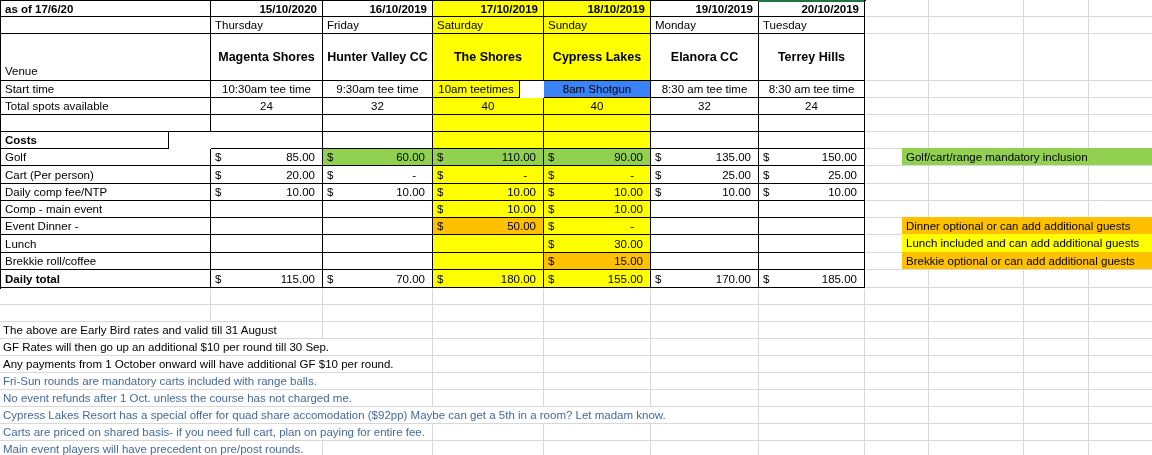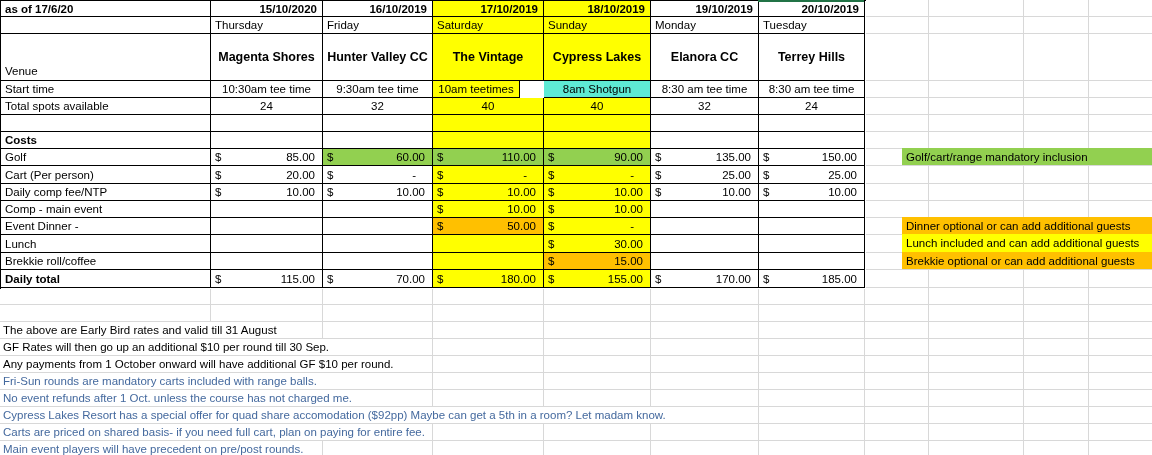--- a/index.html
+++ b/index.html
@@ -67,46 +67,46 @@
       <div class="gh" style="top: 423px; background: rgb(216, 216, 216);"></div>
       <div class="gh" style="top: 440px; background: rgb(216, 216, 216);"></div>
     </div>
   <div id="table">
       <div class="cell b l" style="left: 0px; top: 0px; width: 210px; height: 16px;">as of 17/6/20</div>
       <div class="cell" style="left: 0px; top: 16px; width: 210px; height: 17px;"></div>
       <div class="cell l bottom" style="left: 0px; top: 33px; width: 210px; height: 47px;">Venue</div>
       <div class="cell l" style="left: 0px; top: 80px; width: 210px; height: 17px;">Start time</div>
       <div class="cell l" style="left: 0px; top: 97px; width: 210px; height: 17px;">Total spots available</div>
       <div class="cell" style="left: 0px; top: 114px; width: 210px; height: 17px;"></div>
-      <div class="cell b l" style="left: 0px; top: 131px; width: 210px; height: 17px;">Costs</div>
+      <div class="cell b l" style="left: 0px; top: 131px; width: 168px; height: 17px;">Costs</div>
       <div class="cell b r" style="left: 210px; top: 0px; width: 112px; height: 16px;">15/10/2020</div>
       <div class="cell l" style="left: 210px; top: 16px; width: 112px; height: 17px;">Thursday</div>
       <div class="cell b c venue-name" style="left: 210px; top: 33px; width: 112px; height: 47px;">Magenta Shores</div>
       <div class="cell c" style="left: 210px; top: 80px; width: 112px; height: 17px;">10:30am tee time</div>
       <div class="cell c" style="left: 210px; top: 97px; width: 112px; height: 17px;">24</div>
       <div class="cell" style="left: 210px; top: 114px; width: 112px; height: 17px;"></div>
       <div class="cell" style="left: 210px; top: 131px; width: 112px; height: 17px;"></div>
       <div class="cell b r" style="left: 322px; top: 0px; width: 110px; height: 16px;">16/10/2019</div>
       <div class="cell l" style="left: 322px; top: 16px; width: 110px; height: 17px;">Friday</div>
       <div class="cell b c venue-name" style="left: 322px; top: 33px; width: 110px; height: 47px;">Hunter Valley CC</div>
       <div class="cell c" style="left: 322px; top: 80px; width: 110px; height: 17px;">9:30am tee time</div>
       <div class="cell c" style="left: 322px; top: 97px; width: 110px; height: 17px;">32</div>
       <div class="cell" style="left: 322px; top: 114px; width: 110px; height: 17px;"></div>
       <div class="cell" style="left: 322px; top: 131px; width: 110px; height: 17px;"></div>
       <div class="cell b r" style="left: 432px; top: 0px; width: 111px; height: 16px; background: rgb(255, 255, 0);">17/10/2019</div>
       <div class="cell l" style="left: 432px; top: 16px; width: 111px; height: 17px; background: rgb(255, 255, 0);">Saturday</div>
-      <div class="cell b c venue-name" style="left: 432px; top: 33px; width: 111px; height: 47px; background: rgb(255, 255, 0);">The Vintage</div>
+      <div class="cell b c venue-name" style="left: 432px; top: 33px; width: 111px; height: 47px; background: rgb(255, 255, 0);">The Shores</div>
       <div class="cell c" style="left: 432px; top: 80px; width: 87px; height: 17px; background: rgb(255, 255, 0);">10am teetimes</div>
       <div class="cell c" style="left: 432px; top: 97px; width: 111px; height: 17px; background: rgb(255, 255, 0);">40</div>
       <div class="cell" style="left: 432px; top: 114px; width: 111px; height: 17px; background: rgb(255, 255, 0);"></div>
       <div class="cell" style="left: 432px; top: 131px; width: 111px; height: 17px; background: rgb(255, 255, 0);"></div>
       <div class="cell b r" style="left: 543px; top: 0px; width: 107px; height: 16px; background: rgb(255, 255, 0);">18/10/2019</div>
       <div class="cell l" style="left: 543px; top: 16px; width: 107px; height: 17px; background: rgb(255, 255, 0);">Sunday</div>
       <div class="cell b c venue-name" style="left: 543px; top: 33px; width: 107px; height: 47px; background: rgb(255, 255, 0);">Cypress Lakes</div>
-      <div class="cell c" style="left: 543px; top: 80px; width: 107px; height: 17px; background: #5eead4;">8am Shotgun</div>
+      <div class="cell c" style="left: 543px; top: 80px; width: 107px; height: 17px; background: #3b82f6;">8am Shotgun</div>
       <div class="cell c" style="left: 543px; top: 97px; width: 107px; height: 17px; background: rgb(255, 255, 0);">40</div>
       <div class="cell" style="left: 543px; top: 114px; width: 107px; height: 17px; background: rgb(255, 255, 0);"></div>
       <div class="cell" style="left: 543px; top: 131px; width: 107px; height: 17px; background: rgb(255, 255, 0);"></div>
       <div class="cell b r" style="left: 650px; top: 0px; width: 108px; height: 16px;">19/10/2019</div>
       <div class="cell l" style="left: 650px; top: 16px; width: 108px; height: 17px;">Monday</div>
       <div class="cell b c venue-name" style="left: 650px; top: 33px; width: 108px; height: 47px;">Elanora CC</div>
       <div class="cell c" style="left: 650px; top: 80px; width: 108px; height: 17px;">8:30 am tee time</div>
       <div class="cell c" style="left: 650px; top: 97px; width: 108px; height: 17px;">32</div>
       <div class="cell" style="left: 650px; top: 114px; width: 108px; height: 17px;"></div>
       <div class="cell" style="left: 650px; top: 131px; width: 108px; height: 17px;"></div>

